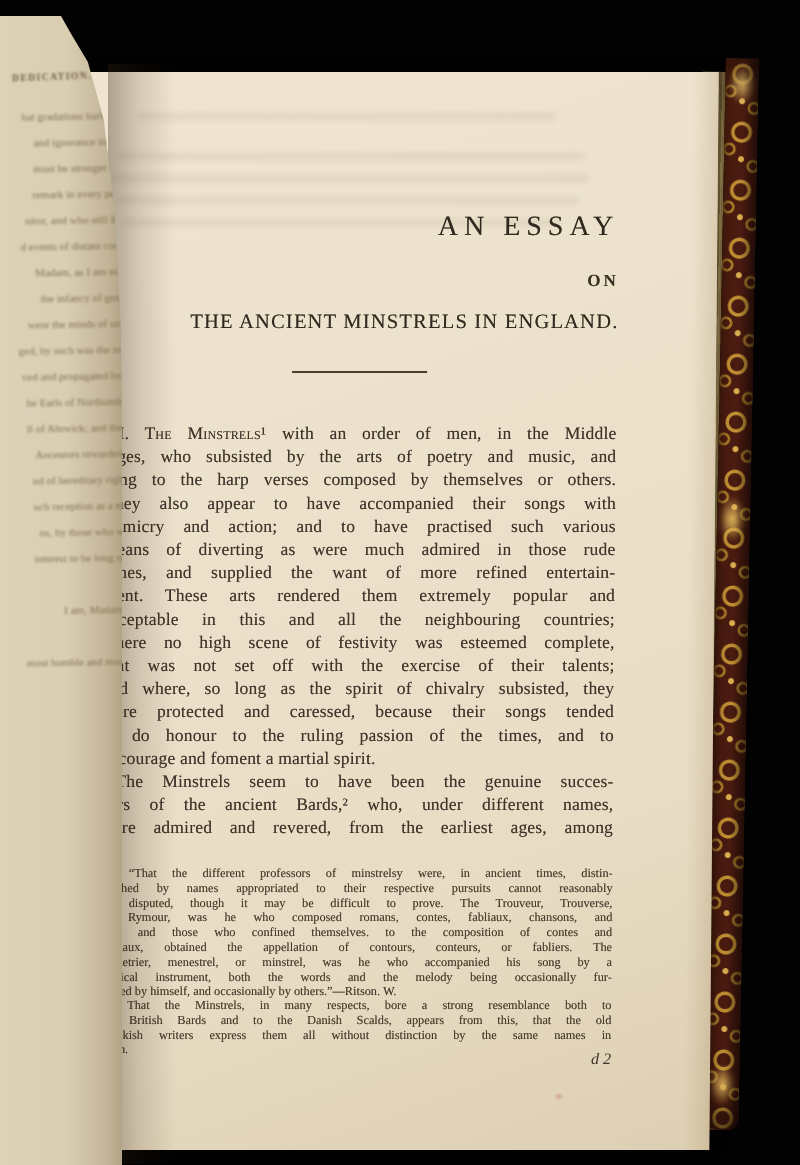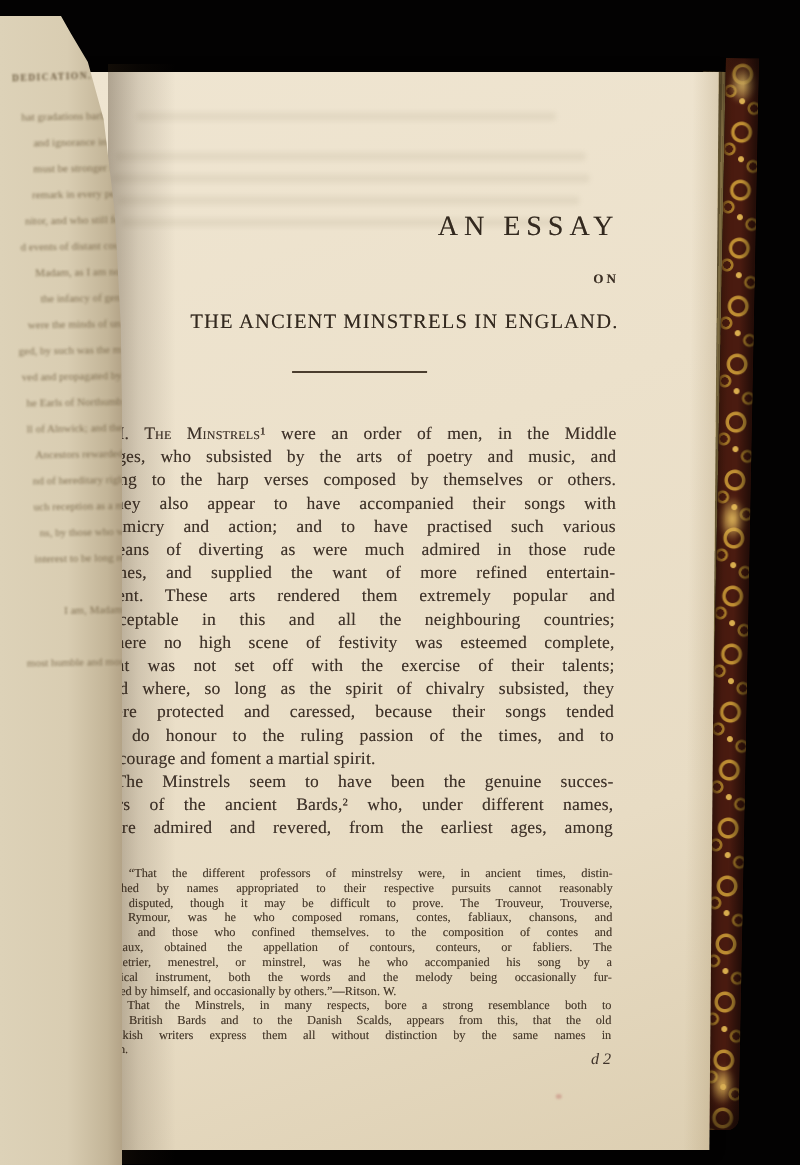--- a/index.html
+++ b/index.html
@@ -33,21 +33,21 @@
               background:linear-gradient(160deg,#efe5d1 0%,#ece1cb 38%,#e8dcc4 72%,#ddcfb2 100%);
               box-shadow:0 0 14px rgba(0,0,0,.6);}
   .right-page .curl{position:absolute;top:0;right:0;width:26px;height:100%;
               background:linear-gradient(90deg,rgba(0,0,0,0),rgba(150,125,80,.22));}
   .ghost-line{position:absolute;height:9px;border-radius:4px;background:#8d8264;opacity:.11;filter:blur(2.5px);}
   .speck{position:absolute;width:6px;height:5px;border-radius:50%;background:#c27f74;opacity:.5;filter:blur(1px);}
 
   .title{position:absolute;left:32px;width:512px;text-align:right;color:#33291f;
          text-shadow:0 0 .6px rgba(51,41,31,.5);}
   .t-main{top:138px;font-size:28px;letter-spacing:6px;}
-  .t-on{top:199px;font-size:13px;letter-spacing:3px;font-weight:bold;color:#3c3025;}
+  .t-on{top:199px;font-size:17px;letter-spacing:3px;font-weight:bold;color:#3c3025;}
   .t-sub{top:238px;font-size:20.5px;letter-spacing:1.2px;}
   .t-rule{position:absolute;left:218px;top:299px;width:135px;height:2px;background:#4a3d2e;}
 
   .body-block{position:absolute;left:31px;top:350px;width:512px;
               font-size:17.5px;line-height:23.2px;color:#3f332a;
               text-shadow:0 0 .5px rgba(63,51,42,.55);letter-spacing:.2px;}
   .line{text-align:justify;text-align-last:justify;white-space:nowrap;}
   .indent1{text-indent:14px;}
   .endlast > div:last-child{text-align-last:left;}
   .sc{font-variant:small-caps;}
@@ -102,21 +102,21 @@
     <div class="ghost-line" style="left:46px;top:146px;width:440px;"></div>
     <div class="speck" style="left:488px;top:1022px;"></div>
 
     <div class="title t-main">AN ESSAY</div>
     <div class="title t-on">ON</div>
     <div class="title t-sub">THE ANCIENT MINSTRELS IN ENGLAND.</div>
     <div class="t-rule"></div>
 
     <div class="body-block">
       <div class="line indent1">
-        <span class="sc">I. The Minstrels¹</span><span> were an order of men, in the Middle</span>
+        <span class="sc">I. The Minstrels¹</span><span> with an order of men, in the Middle</span>
       </div>
       <div class="endlast">
           <div class="line">Ages, who subsisted by the arts of poetry and music, and</div>
           <div class="line">sang to the harp verses composed by themselves or others.</div>
           <div class="line">They also appear to have accompanied their songs with</div>
           <div class="line">mimicry and action; and to have practised such various</div>
           <div class="line">means of diverting as were much admired in those rude</div>
           <div class="line">times, and supplied the want of more refined entertain-</div>
           <div class="line">ment. These arts rendered them extremely popular and</div>
           <div class="line">acceptable in this and all the neighbouring countries;</div>

